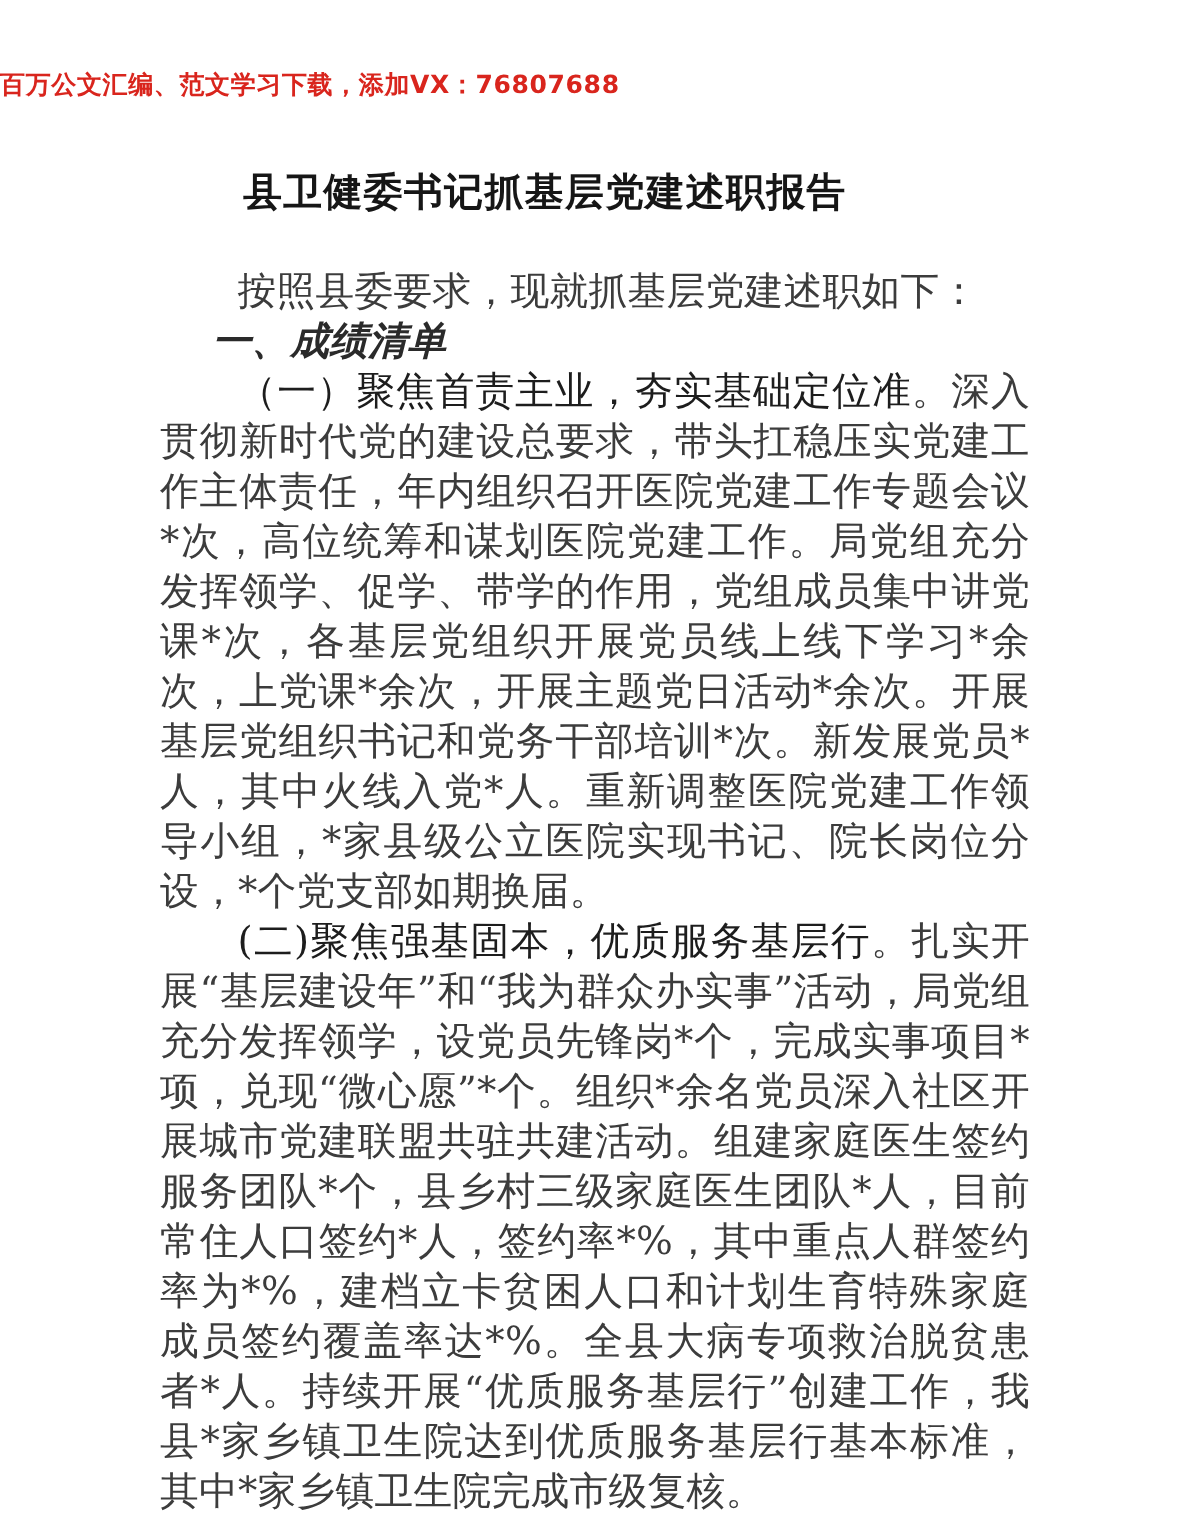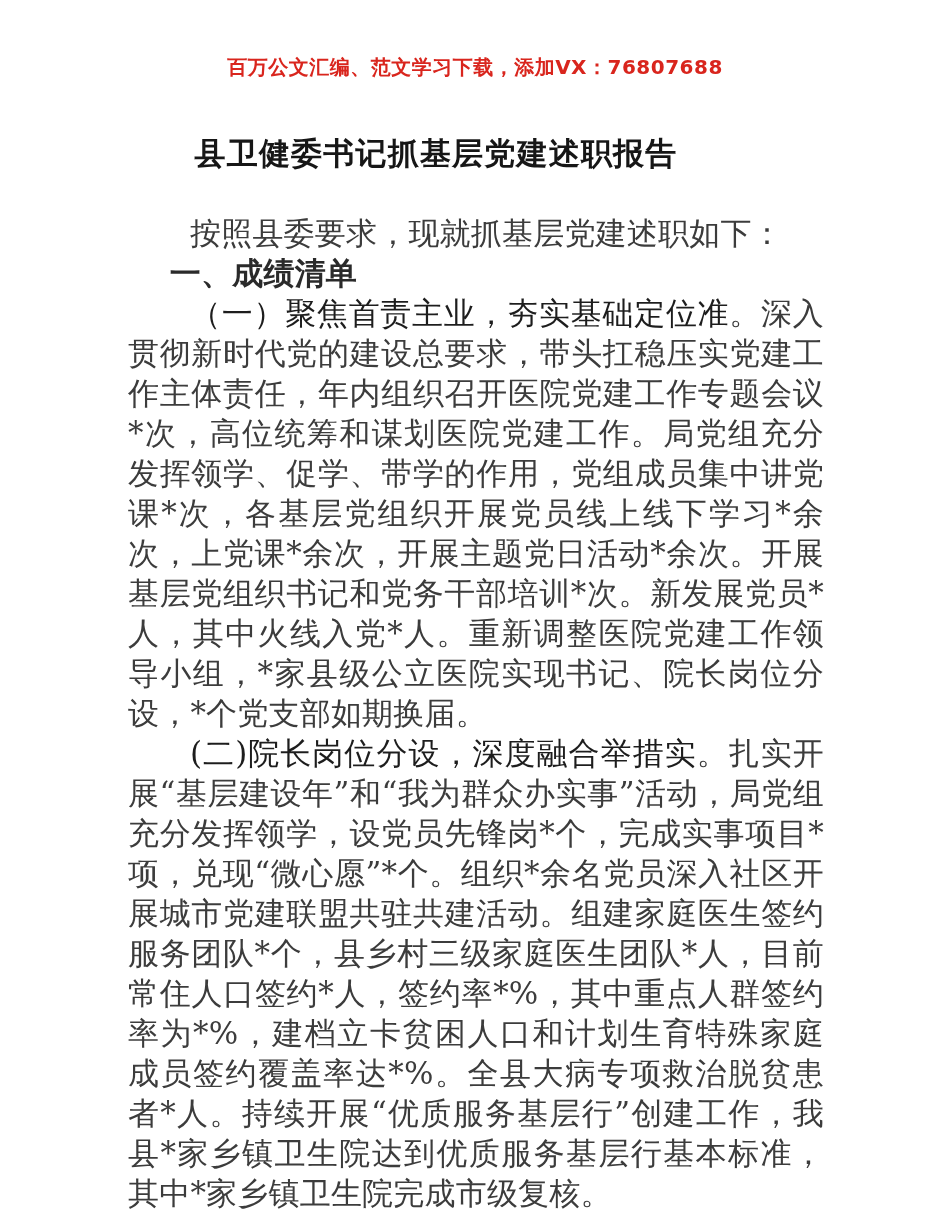--- a/index.html
+++ b/index.html
@@ -22,21 +22,21 @@
     background: #ffffff;
     box-sizing: border-box;
   }
 
   
   .promo-banner {
     position: absolute;
     top: 54px;
     left: 0;
     width: 950px;
-    text-align: center;
+    text-align: left;
     font-family: "DejaVu Sans", "Liberation Sans", sans-serif;
     font-size: 20px;
     font-weight: 700;
     letter-spacing: 0.5px;
     color: #d9251d;
     white-space: nowrap;
   }
 
   
   .doc-title {
@@ -74,20 +74,21 @@
   }
 
   p.indent {
     text-indent: 2em;
   }
 
   p.heading-line {
     font-weight: 700;
     color: #2a2a2a;
     text-indent: 1.35em;
+    font-style: italic;
   }
 
   .lead-bold {
     font-weight: 400;
     color: #1d1d1d;
   }
 
   .gap-intro { margin-bottom: 6px; }
   .gap-heading { margin-bottom: 4px; }
 </style>
@@ -101,17 +102,17 @@
   <h1 class="doc-title">县卫健委书记抓基层党建述职报告</h1>
 
   <div class="body-block">
 
     <p class="para indent gap-intro">按照县委要求，现就抓基层党建述职如下：</p>
 
     <p class="para heading-line gap-heading">一、成绩清单</p>
 
     <p class="para indent"><span class="lead-bold">（一）聚焦首责主业，夯实基础定位准</span><span>。深入贯彻新时代党的建设总要求，带头扛稳压实党建工作主体责任，年内组织召开医院党建工作专题会议*次，高位统筹和谋划医院党建工作。局党组充分发挥领学、促学、带学的作用，党组成员集中讲党课*次，各基层党组织开展党员线上线下学习*余次，上党课*余次，开展主题党日活动*余次。开展基层党组织书记和党务干部培训*次。新发展党员*人，其中火线入党*人。重新调整医院党建工作领导小组，*家县级公立医院实现书记、院长岗位分设，*个党支部如期换届。</span></p>
 
-    <p class="para indent"><span class="lead-bold">(二)院长岗位分设，深度融合举措实</span><span>。扎实开展“基层建设年”和“我为群众办实事”活动，局党组充分发挥领学，设党员先锋岗*个，完成实事项目*项，兑现“微心愿”*个。组织*余名党员深入社区开展城市党建联盟共驻共建活动。组建家庭医生签约服务团队*个，县乡村三级家庭医生团队*人，目前常住人口签约*人，签约率*%，其中重点人群签约率为*%，建档立卡贫困人口和计划生育特殊家庭成员签约覆盖率达*%。全县大病专项救治脱贫患者*人。持续开展“优质服务基层行”创建工作，我县*家乡镇卫生院达到优质服务基层行基本标准，其中*家乡镇卫生院完成市级复核。</span></p>
+    <p class="para indent"><span class="lead-bold">(二)聚焦强基固本，优质服务基层行</span><span>。扎实开展“基层建设年”和“我为群众办实事”活动，局党组充分发挥领学，设党员先锋岗*个，完成实事项目*项，兑现“微心愿”*个。组织*余名党员深入社区开展城市党建联盟共驻共建活动。组建家庭医生签约服务团队*个，县乡村三级家庭医生团队*人，目前常住人口签约*人，签约率*%，其中重点人群签约率为*%，建档立卡贫困人口和计划生育特殊家庭成员签约覆盖率达*%。全县大病专项救治脱贫患者*人。持续开展“优质服务基层行”创建工作，我县*家乡镇卫生院达到优质服务基层行基本标准，其中*家乡镇卫生院完成市级复核。</span></p>
 
   </div>
 
 </div>
 
 </body></html>

